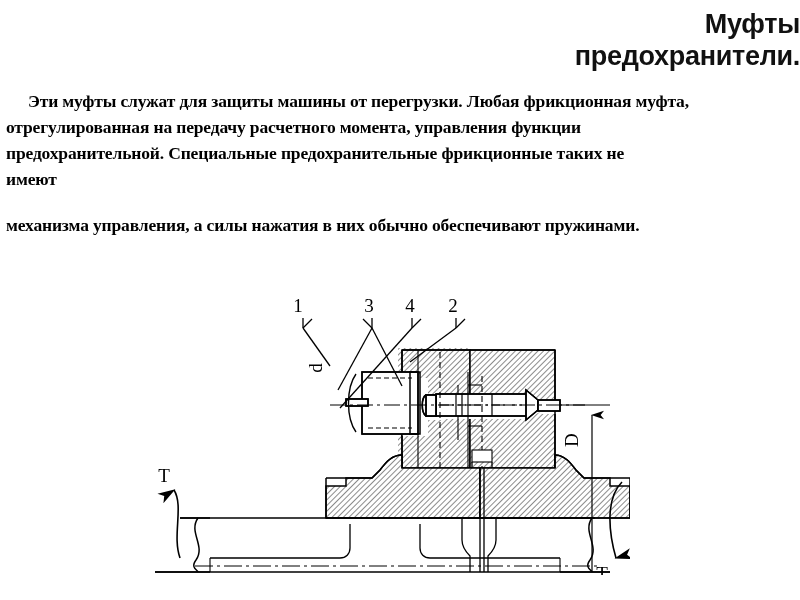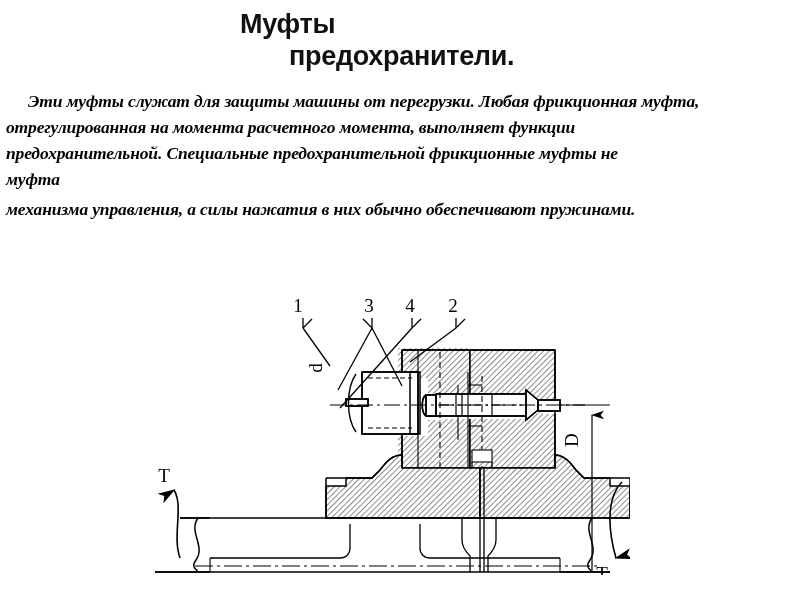--- a/index.html
+++ b/index.html
@@ -16,20 +16,21 @@
     font-family: "Liberation Serif", "DejaVu Serif", serif;
     color: #000000;
   }
 
   
   #slide-title {
     position: absolute;
     left: 0;
     top: 8px;
     width: 800px;
+    text-align: right;
   }
   .title-line {
     font-family: "Liberation Sans", "DejaVu Sans", sans-serif;
     font-weight: bold;
     font-size: 27px;
     line-height: 32px;
     letter-spacing: -0.3px;
     color: #111111;
     white-space: pre;
   }
@@ -44,24 +45,23 @@
     width: 780px;
   }
   .body-line {
     font-family: "Liberation Serif", "DejaVu Serif", serif;
     font-weight: bold;
     font-size: 17.5px;
     line-height: 26px;
     color: #000000;
     white-space: pre;
     letter-spacing: -0.15px;
-    font-style: italic;
   }
   .body-line.indent { text-indent: 22px; }
-  .body-line.gap { margin-top: 4px; }
+  .body-line.gap { margin-top: 20px; }
 
   
   #drawing-figure {
     position: absolute;
     left: 140px;
     top: 290px;
     width: 490px;
     height: 285px;
   }
   #drawing-figure svg { display: block; }
@@ -80,23 +80,23 @@
 </head>
 <body>
 
 <div id="slide-title">
   <div class="title-line title-line-1">Муфты</div>
   <div class="title-line title-line-2">предохранители.</div>
 </div>
 
 <div id="body-text">
   <div class="body-line indent">Эти муфты служат для защиты машины от перегрузки. Любая фрикционная муфта,</div>
-  <div class="body-line">отрегулированная на момента расчетного момента, выполняет функции</div>
-  <div class="body-line">предохранительной. Специальные предохранительной фрикционные муфты не</div>
-  <div class="body-line">муфта</div>
+  <div class="body-line">отрегулированная на передачу расчетного момента, управления функции</div>
+  <div class="body-line">предохранительной. Специальные предохранительные фрикционные таких не</div>
+  <div class="body-line">имеют</div>
   <div class="body-line gap">механизма управления, а силы нажатия в них обычно обеспечивают пружинами.</div>
 </div>
 
 <div id="drawing-figure">
 <svg width="490" height="285" viewBox="0 0 490 285" xmlns="http://www.w3.org/2000/svg">
   <defs>
 
     <pattern id="hatch" width="4" height="4" patternUnits="userSpaceOnUse" patternTransform="rotate(45)">
       <rect width="4" height="4" fill="#fff"></rect>
       <line x1="0" y1="0" x2="0" y2="4" stroke="#000" stroke-width="0.9"></line>

